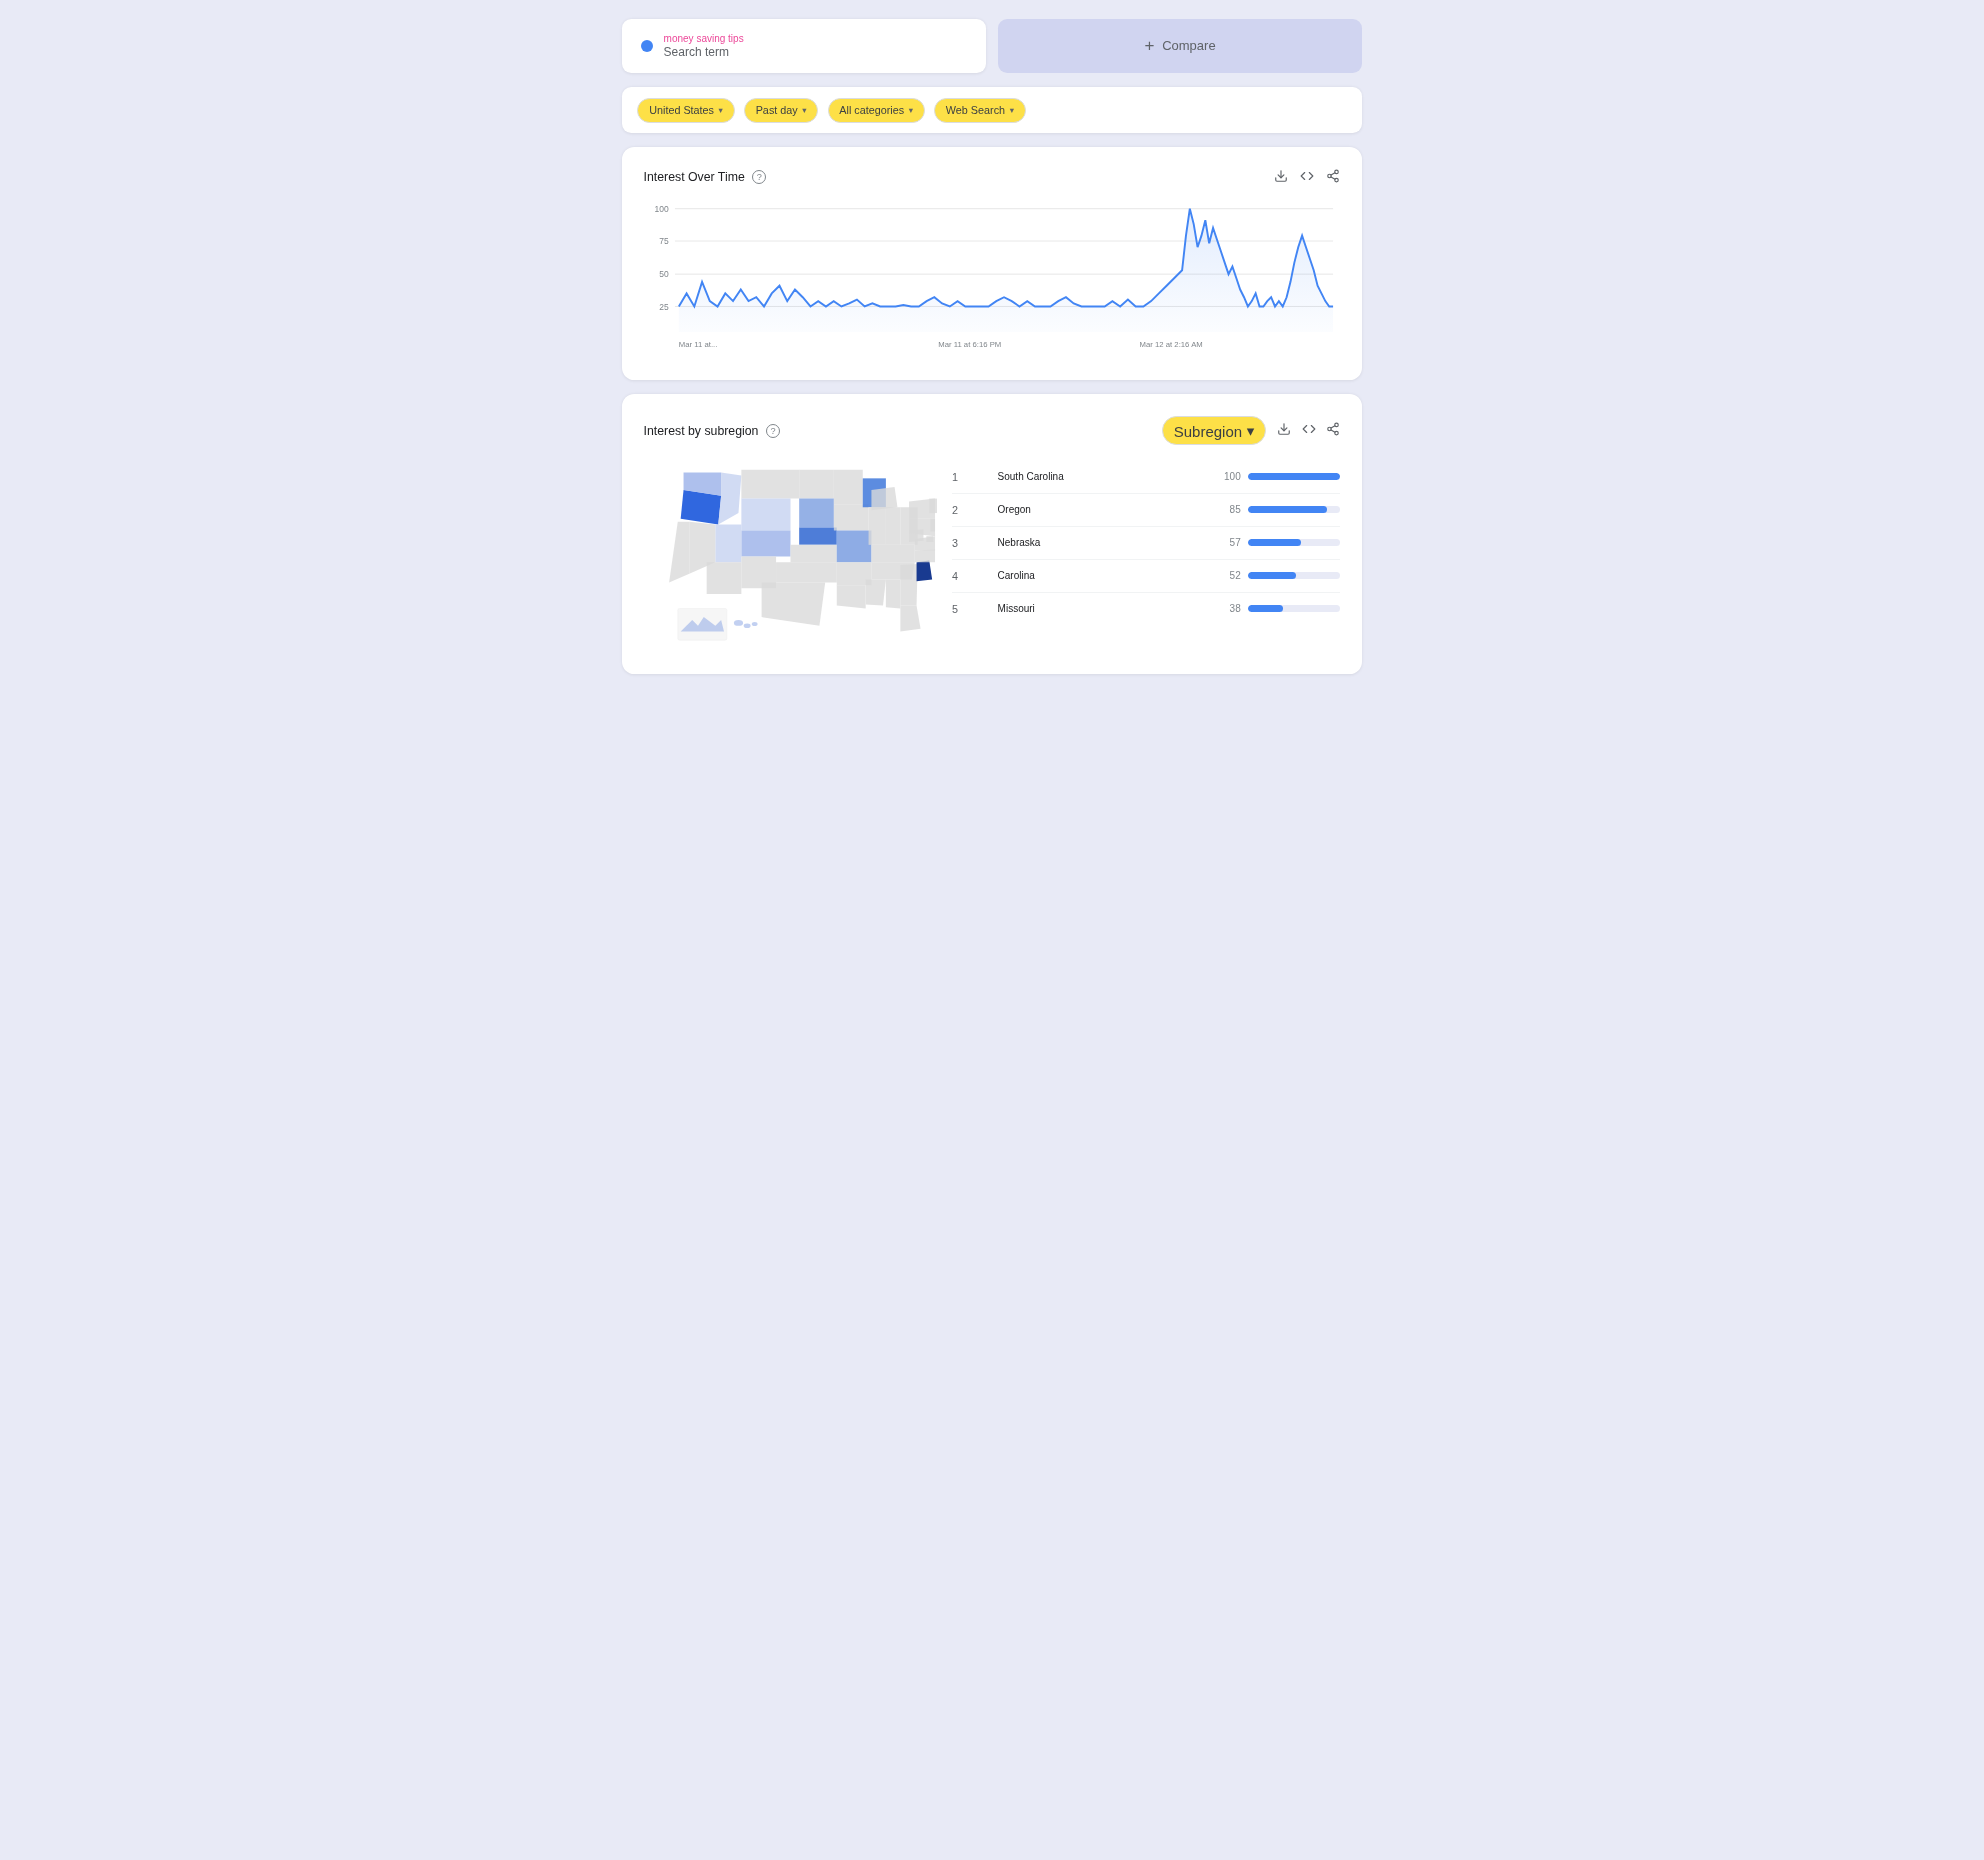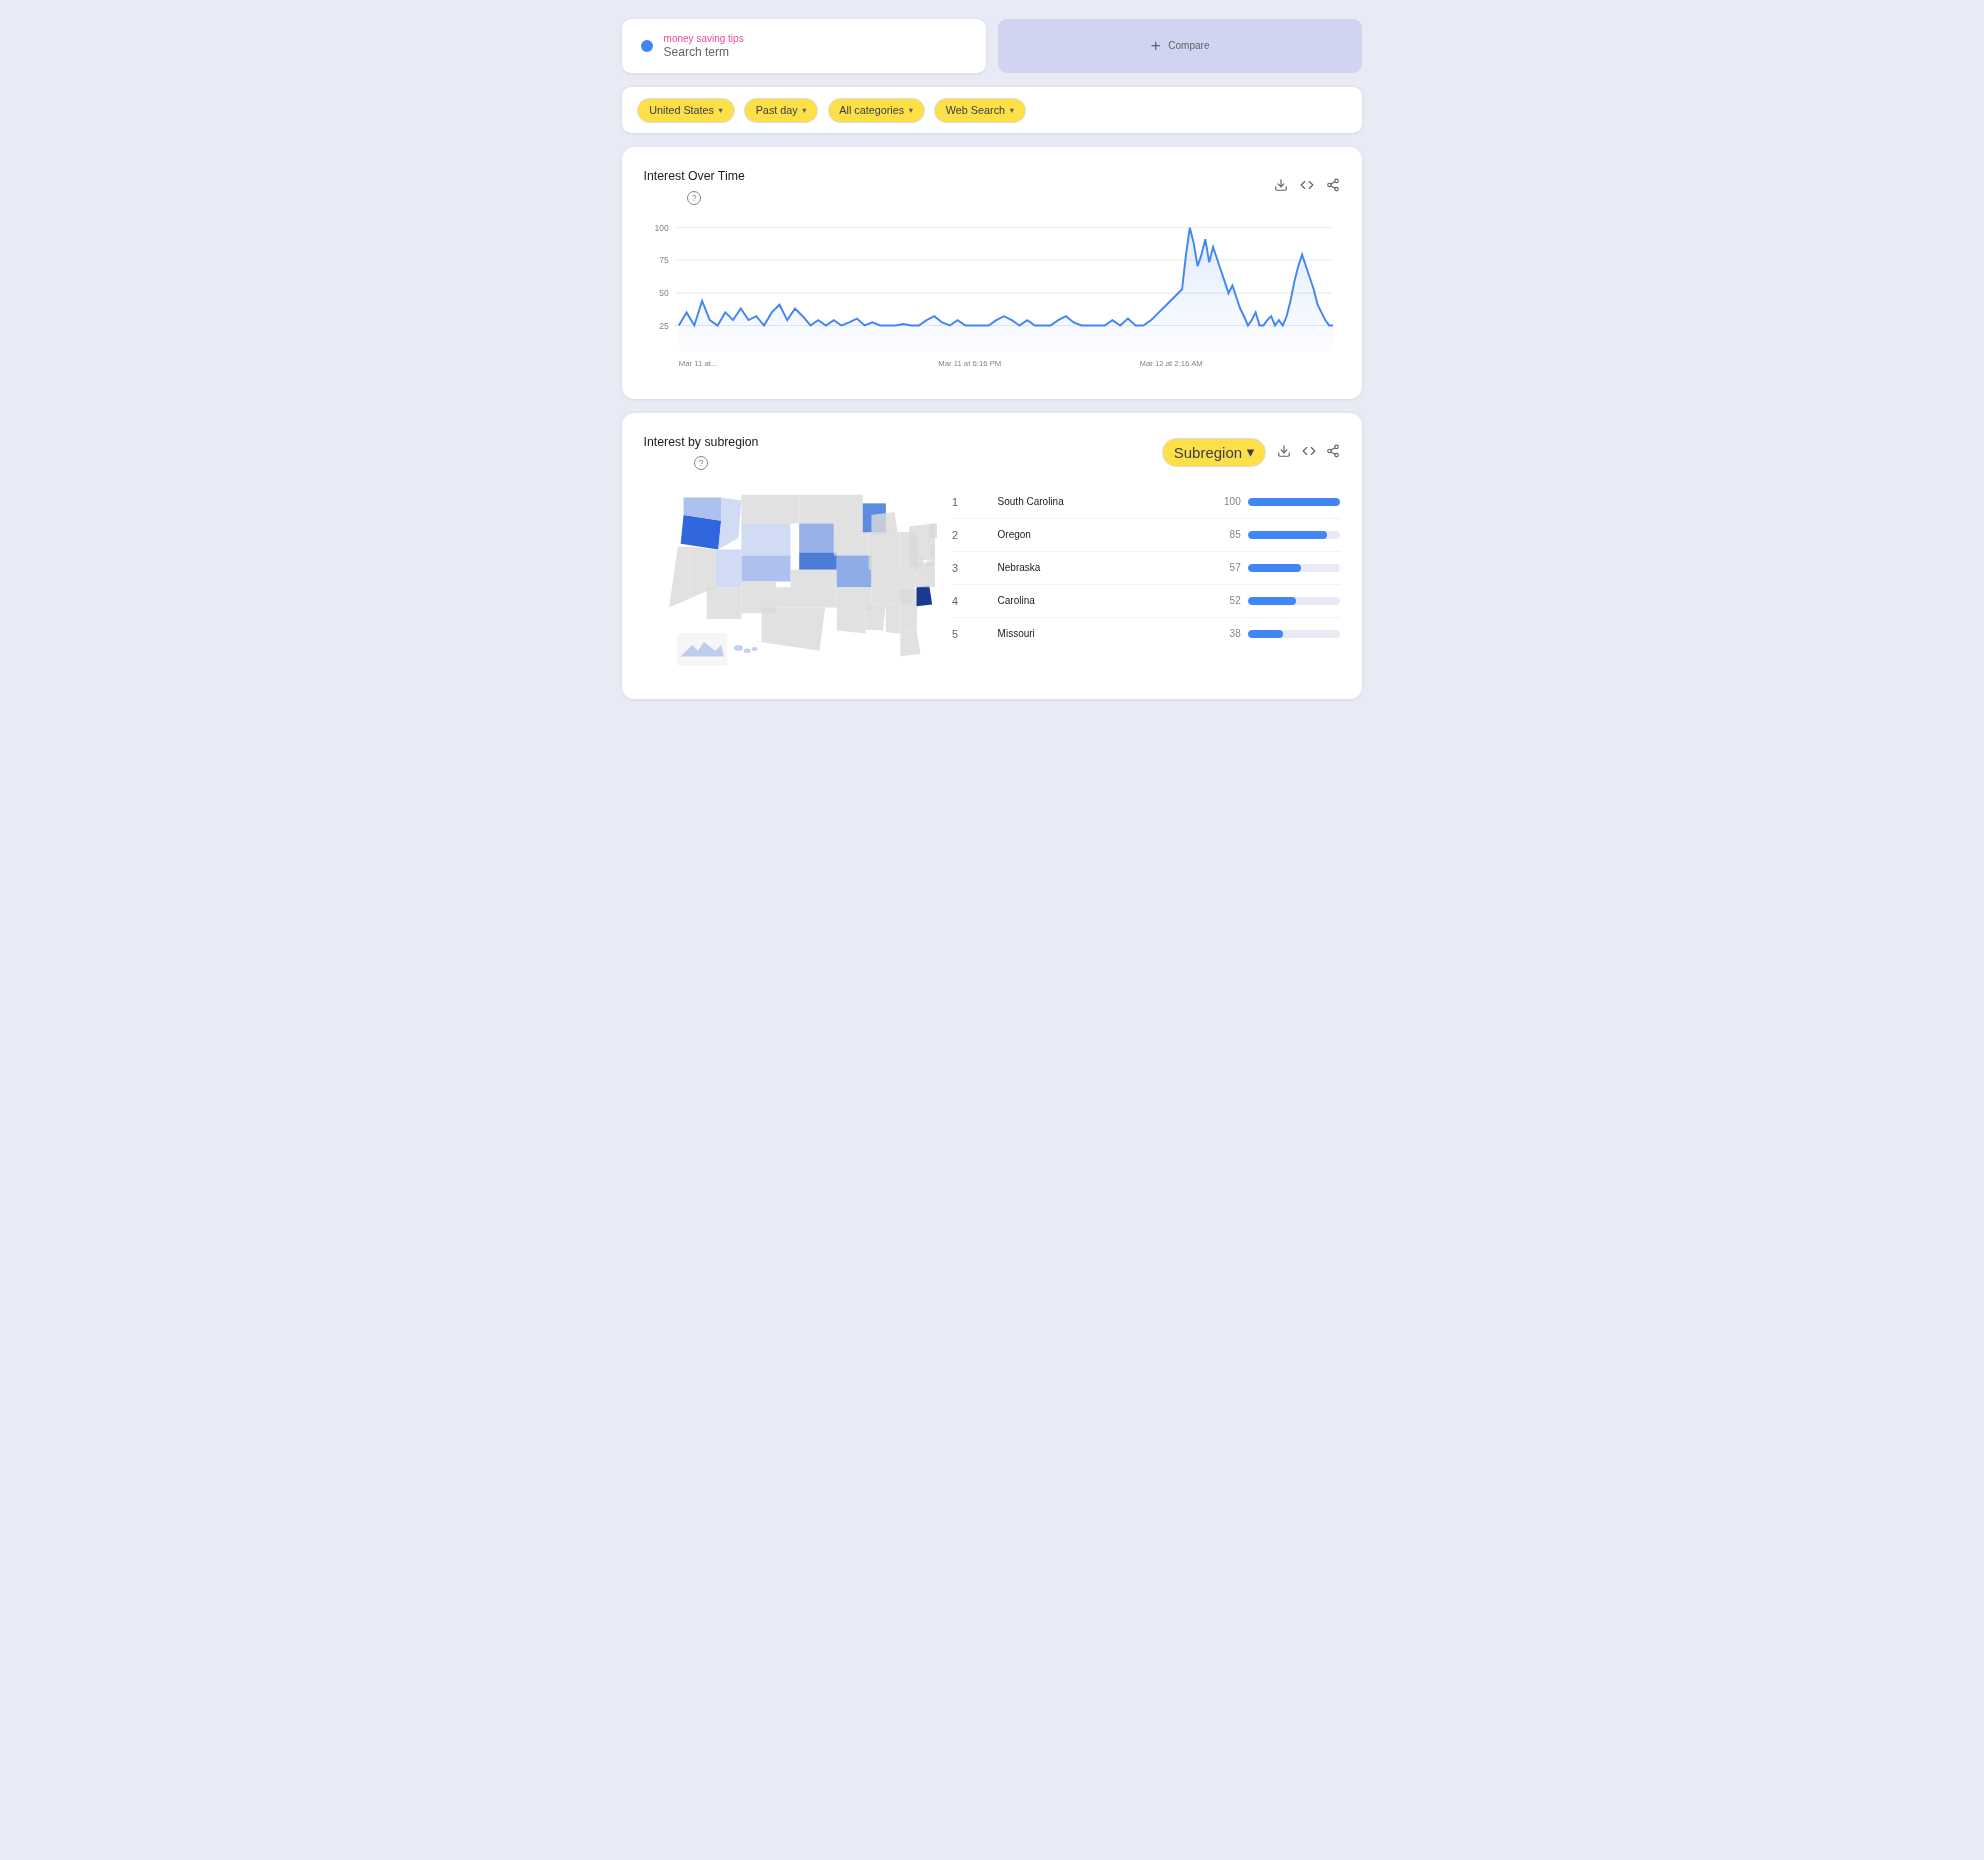--- a/index.html
+++ b/index.html
@@ -58,21 +58,21 @@
       justify-content: center;
       gap: 7.7px;
       cursor: pointer;
     }
     .compare-plus {
       font-size: 17px;
       color: #5f6368;
       font-weight: 300;
     }
     .compare-label {
-      font-size: 10px;
+      font-size: 13px;
       color: #5f6368;
       font-weight: 400;
     }
 
     
     .filters-row {
       background: #fff;
       border-radius: 9.2px;
       padding: 10.8px 15.4px;
       display: flex;
@@ -108,21 +108,20 @@
     .section-header {
       display: flex;
       align-items: center;
       justify-content: space-between;
       margin-bottom: 15.4px;
     }
     .section-title-row {
       display: flex;
       align-items: center;
       gap: 7.7px;
-      flex-direction: column;
     }
     .section-title {
       font-size: 12.3px;
       font-weight: 500;
       color: #202124;
     }
     .help-icon {
       width: 14px;
       height: 14px;
       border: 1.2px solid #80868b;

